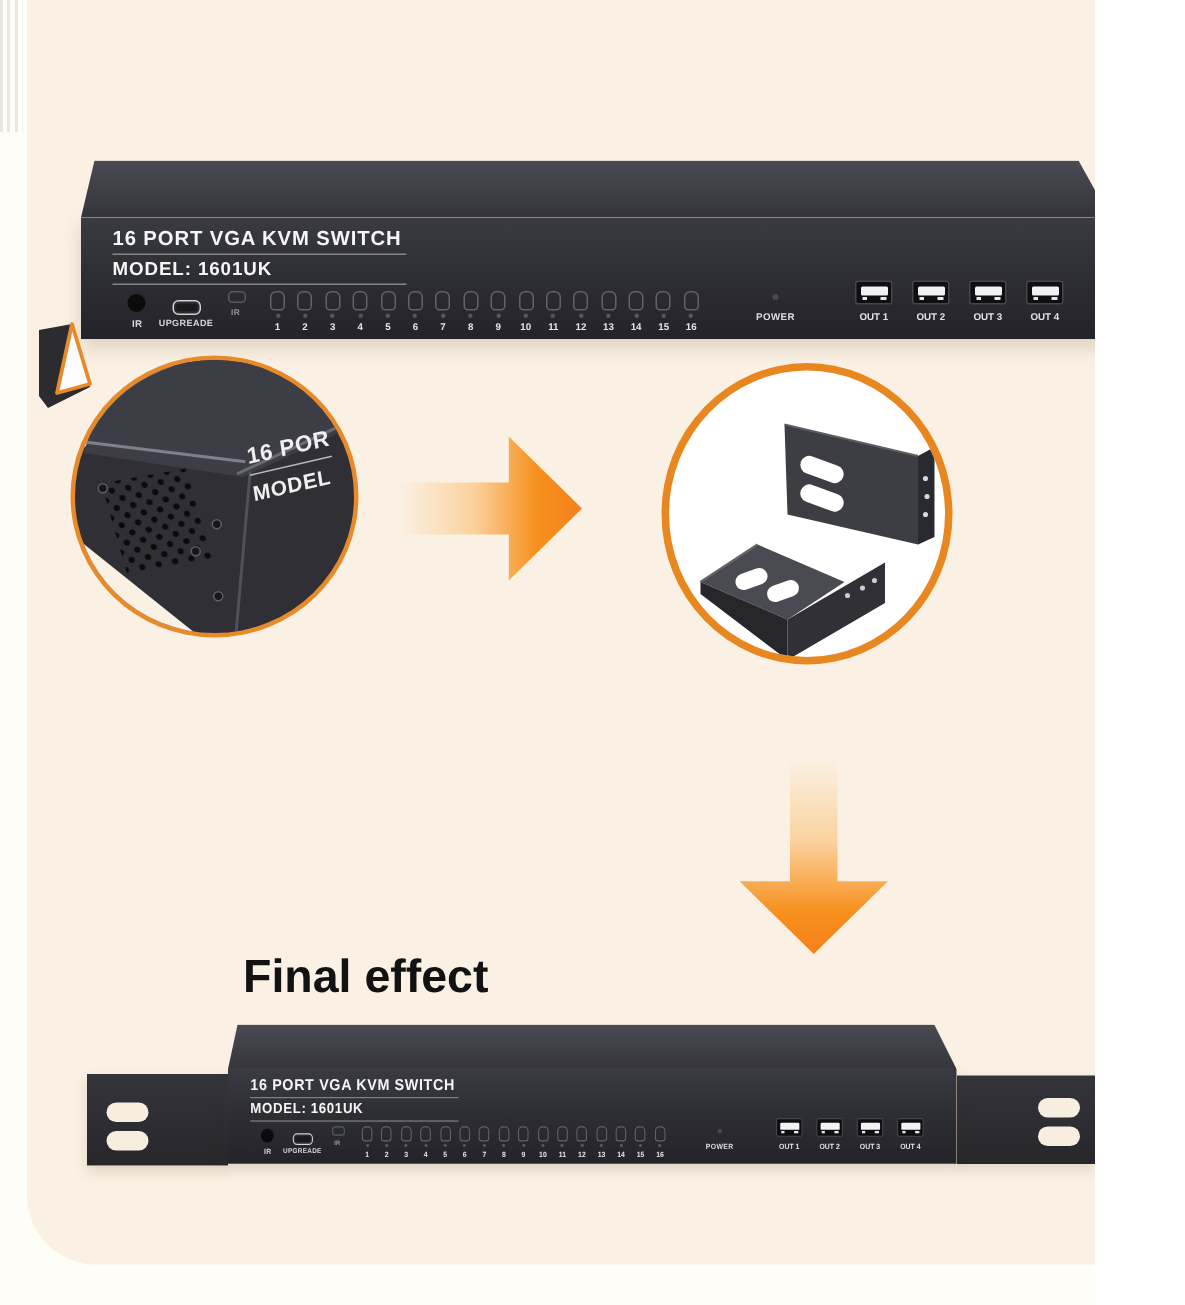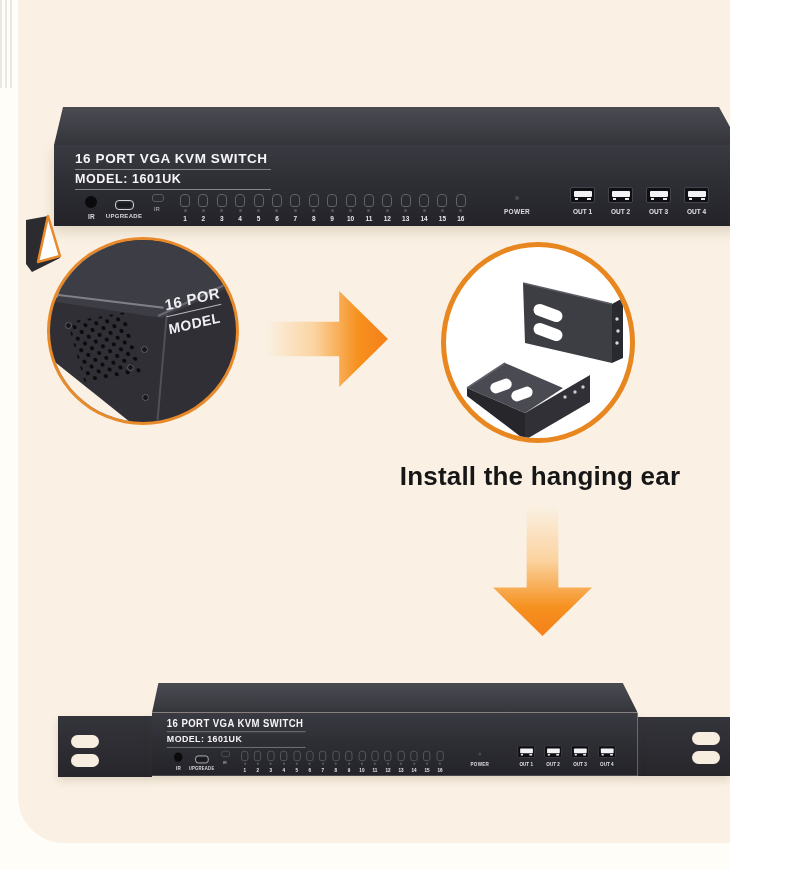--- a/index.html
+++ b/index.html
@@ -270,22 +270,22 @@
       <rect x="44" y="133.5" width="22" height="11" rx="5.5" fill="#ffffff" transform="rotate(-20 55 139)"></rect>
       <rect x="65" y="141.5" width="22" height="11" rx="5.5" fill="#ffffff" transform="rotate(-20 76 147)"></rect>
       <polygon points="79,166 144,128 144,155 79,193" fill="#303036"></polygon>
       <polygon points="21,141 79,166 79,193 21,149" fill="#26262b"></polygon>
       <circle cx="119" cy="150" r="1.7" fill="#caccd0"></circle>
       <circle cx="129" cy="145" r="1.7" fill="#caccd0"></circle>
       <circle cx="137" cy="140" r="1.7" fill="#caccd0"></circle>
     </svg>
   </div>
 
-  <div class="caption-install">Install the hanging ear</div>
   <div class="arrow-down"></div>
+  <div class="caption-final">Final effect</div>
 
   <div class="ear-plate ear-left">
     <div class="ear-slot s1"></div>
     <div class="ear-slot s2"></div>
   </div>
   <div class="ear-plate ear-right">
     <div class="ear-slot s1"></div>
     <div class="ear-slot s2"></div>
   </div>
 

